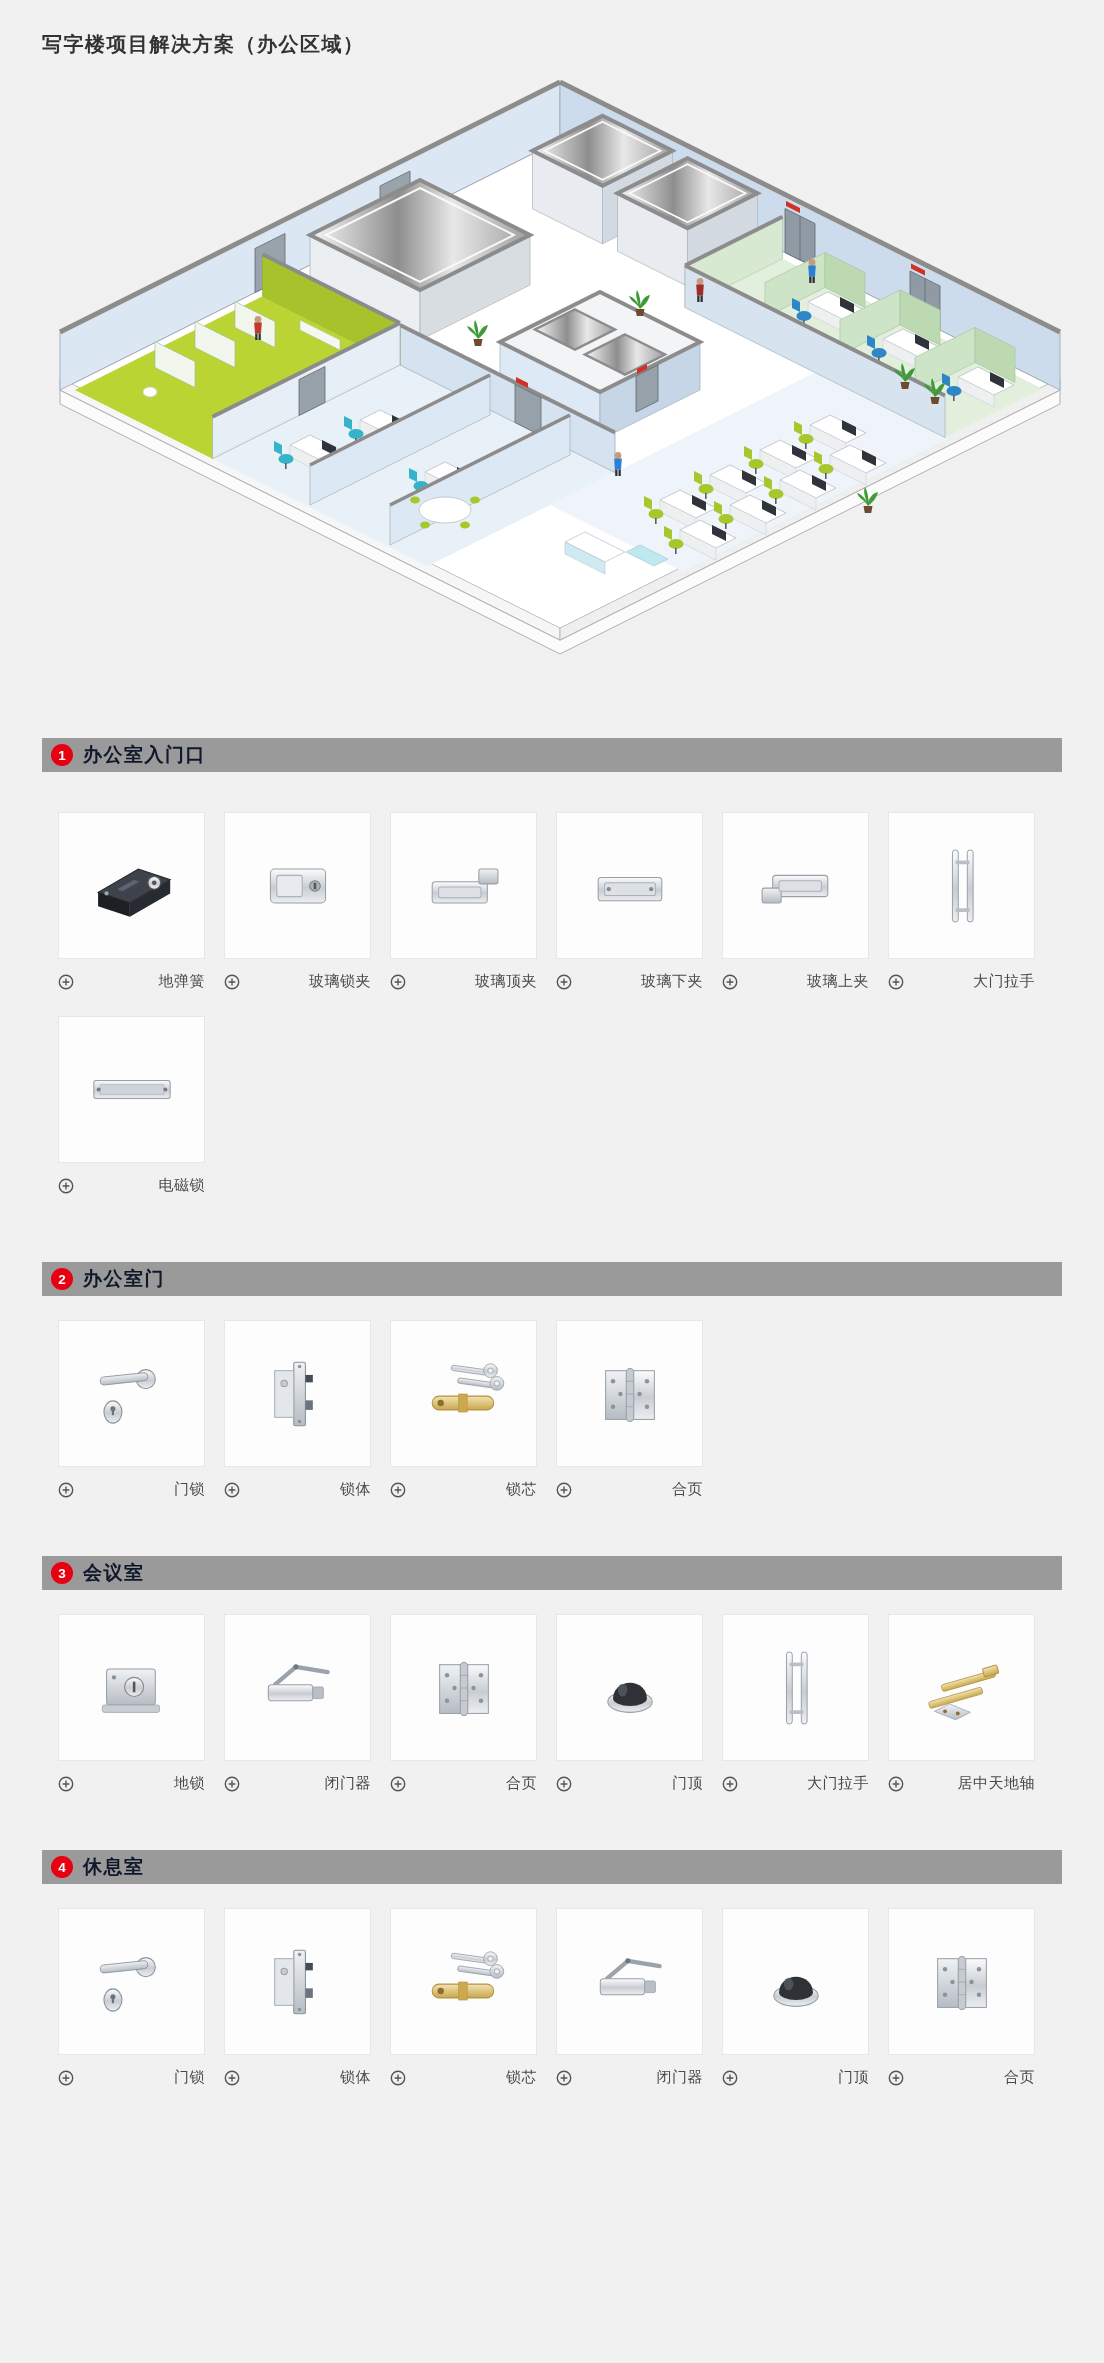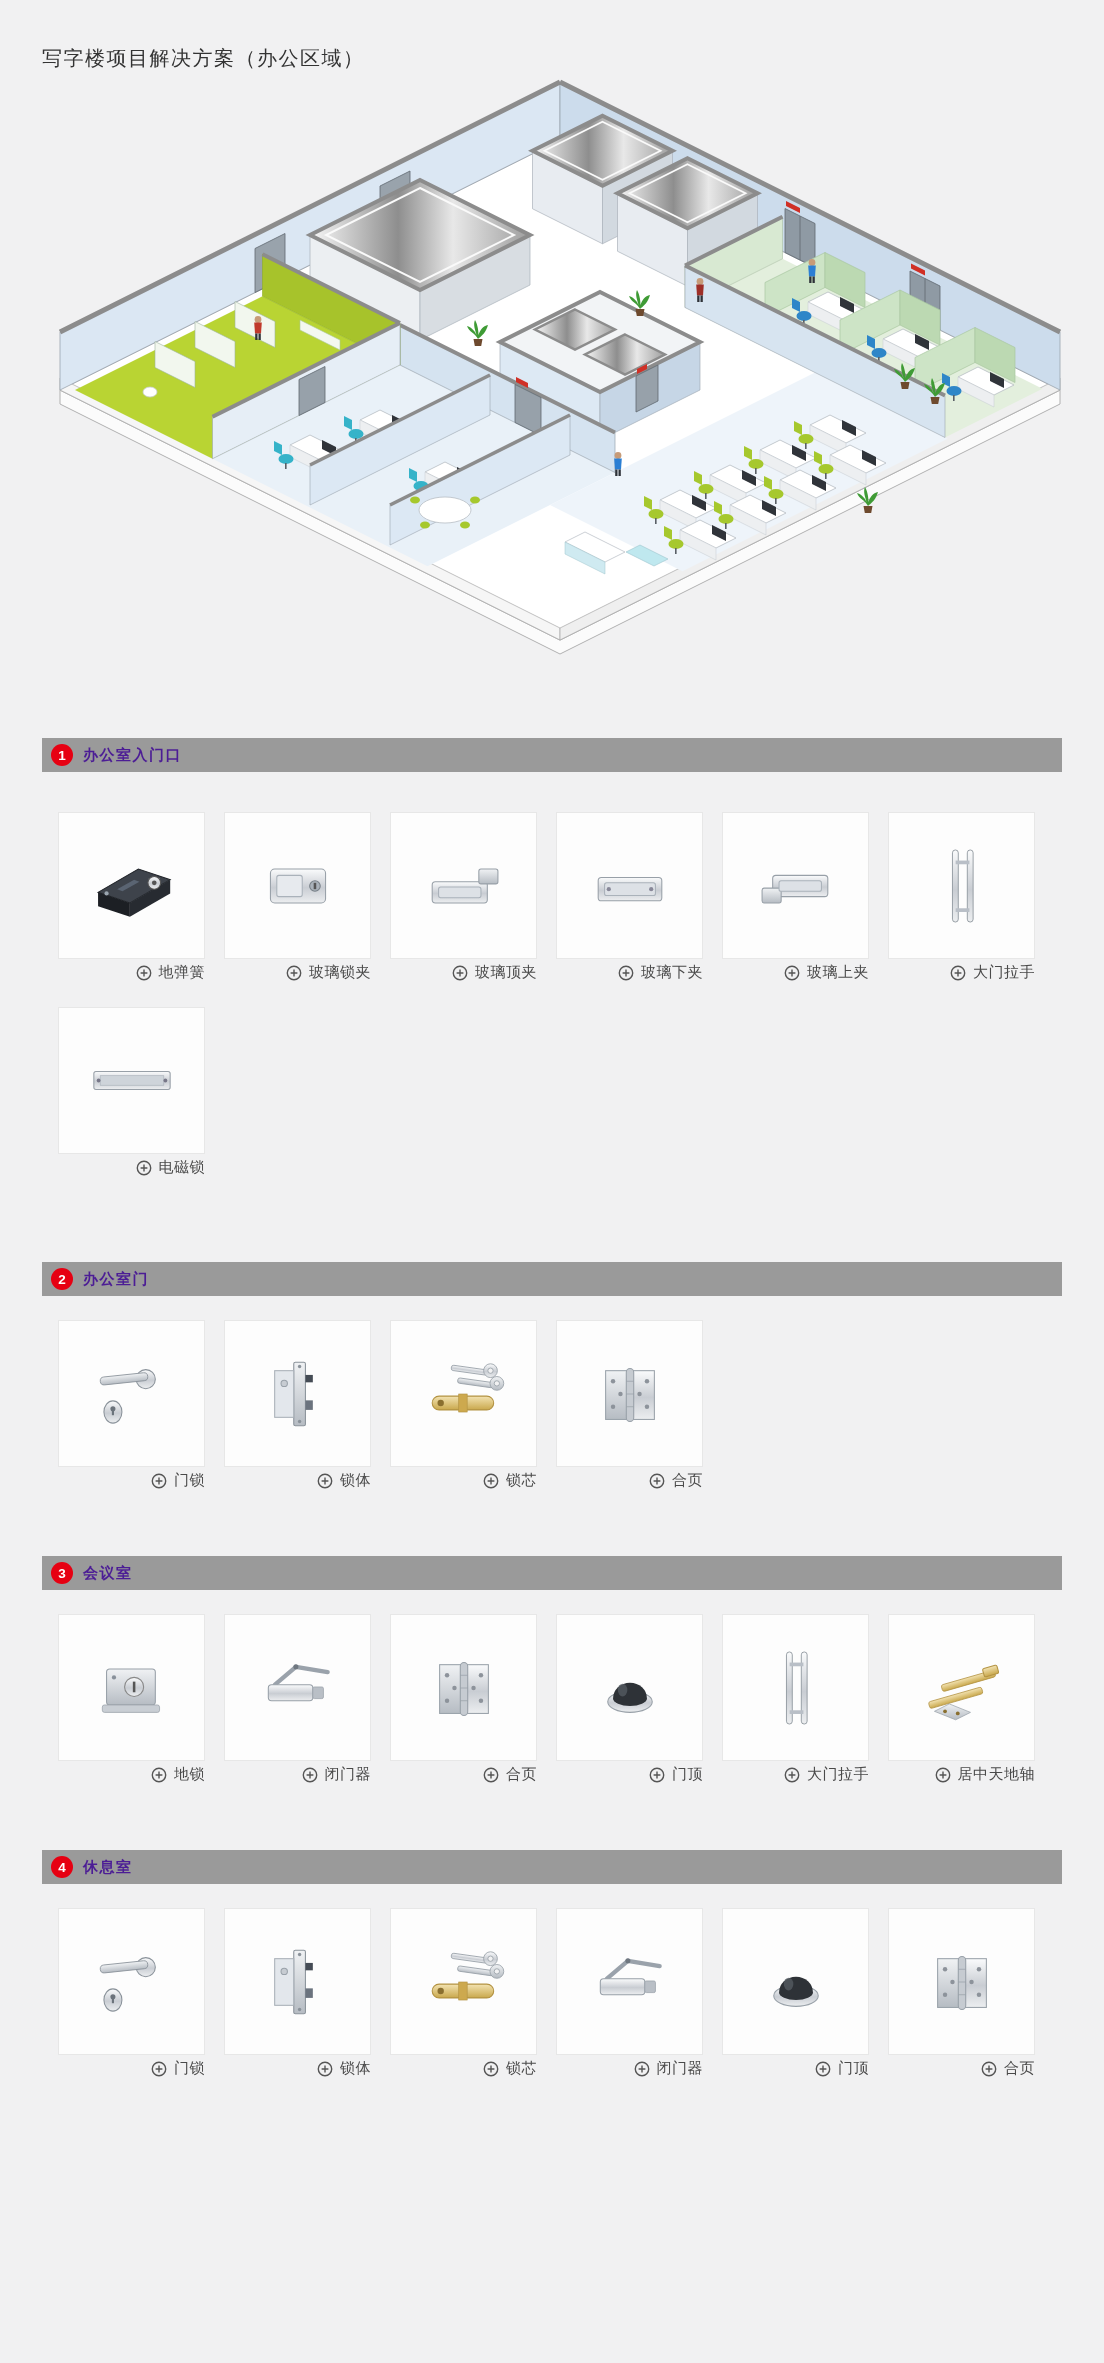--- a/index.html
+++ b/index.html
@@ -4,46 +4,46 @@
 <style>
   * { margin:0; padding:0; box-sizing:border-box; }
   html,body { width:1104px; }
   body {
     height:2363px; position:relative; overflow:hidden;
     background:#f1f1f2;
     font-family:"Liberation Sans","DejaVu Sans",sans-serif;
     color:#333;
   }
   .page-title {
-    position:absolute; left:42px; top:45px;
-    font-size:20px; font-weight:normal; color:#333; letter-spacing:1.5px;
+    position:absolute; left:42px; top:31px;
+    font-size:20px; font-weight:bold; color:#333; letter-spacing:1.5px;
   }
   .floorplan { position:absolute; left:0; top:70px; }
   .section-bar {
     position:absolute; left:42px; width:1020px; height:34px;
     background:#9a9a9a; display:flex; align-items:center; gap:10px; padding-left:9px;
   }
   .badge {
     width:22px; height:22px; border-radius:50%; background:#e60012;
     color:#fff; font-size:13.5px; font-weight:bold;
     display:flex; align-items:center; justify-content:center;
   }
-  .section-title { color:#4c1d95; font-size:15px; font-weight:bold; letter-spacing:1.5px; }
+  .section-title { color:#0f172a; font-size:19px; font-weight:bold; letter-spacing:1.5px; }
   .grid {
     position:absolute; left:58px; width:977px;
     display:grid; grid-template-columns:repeat(6,147px); column-gap:19px; row-gap:25px;
   }
   .cell { width:147px; }
   .card {
     width:147px; height:147px; background:#fdfdfd; border:1px solid #e7e7e7;
     display:flex; align-items:center; justify-content:center;
   }
   .product { width:106px; height:106px; }
   .caption {
-    margin-top:4px; display:flex; align-items:center; justify-content:flex-end; gap:7px;
+    margin-top:13px; display:flex; align-items:center; justify-content:space-between; gap:7px;
     font-size:15px; color:#4a4a4a; letter-spacing:0.5px;
   }
   .plus { width:16px; height:16px; color:#555; flex:0 0 auto; }
   .hidden-defs { position:absolute; width:0; height:0; overflow:hidden; }
 </style>
 </head>
 <body>
 
 <svg class="hidden-defs" aria-hidden="true">
   <defs>

